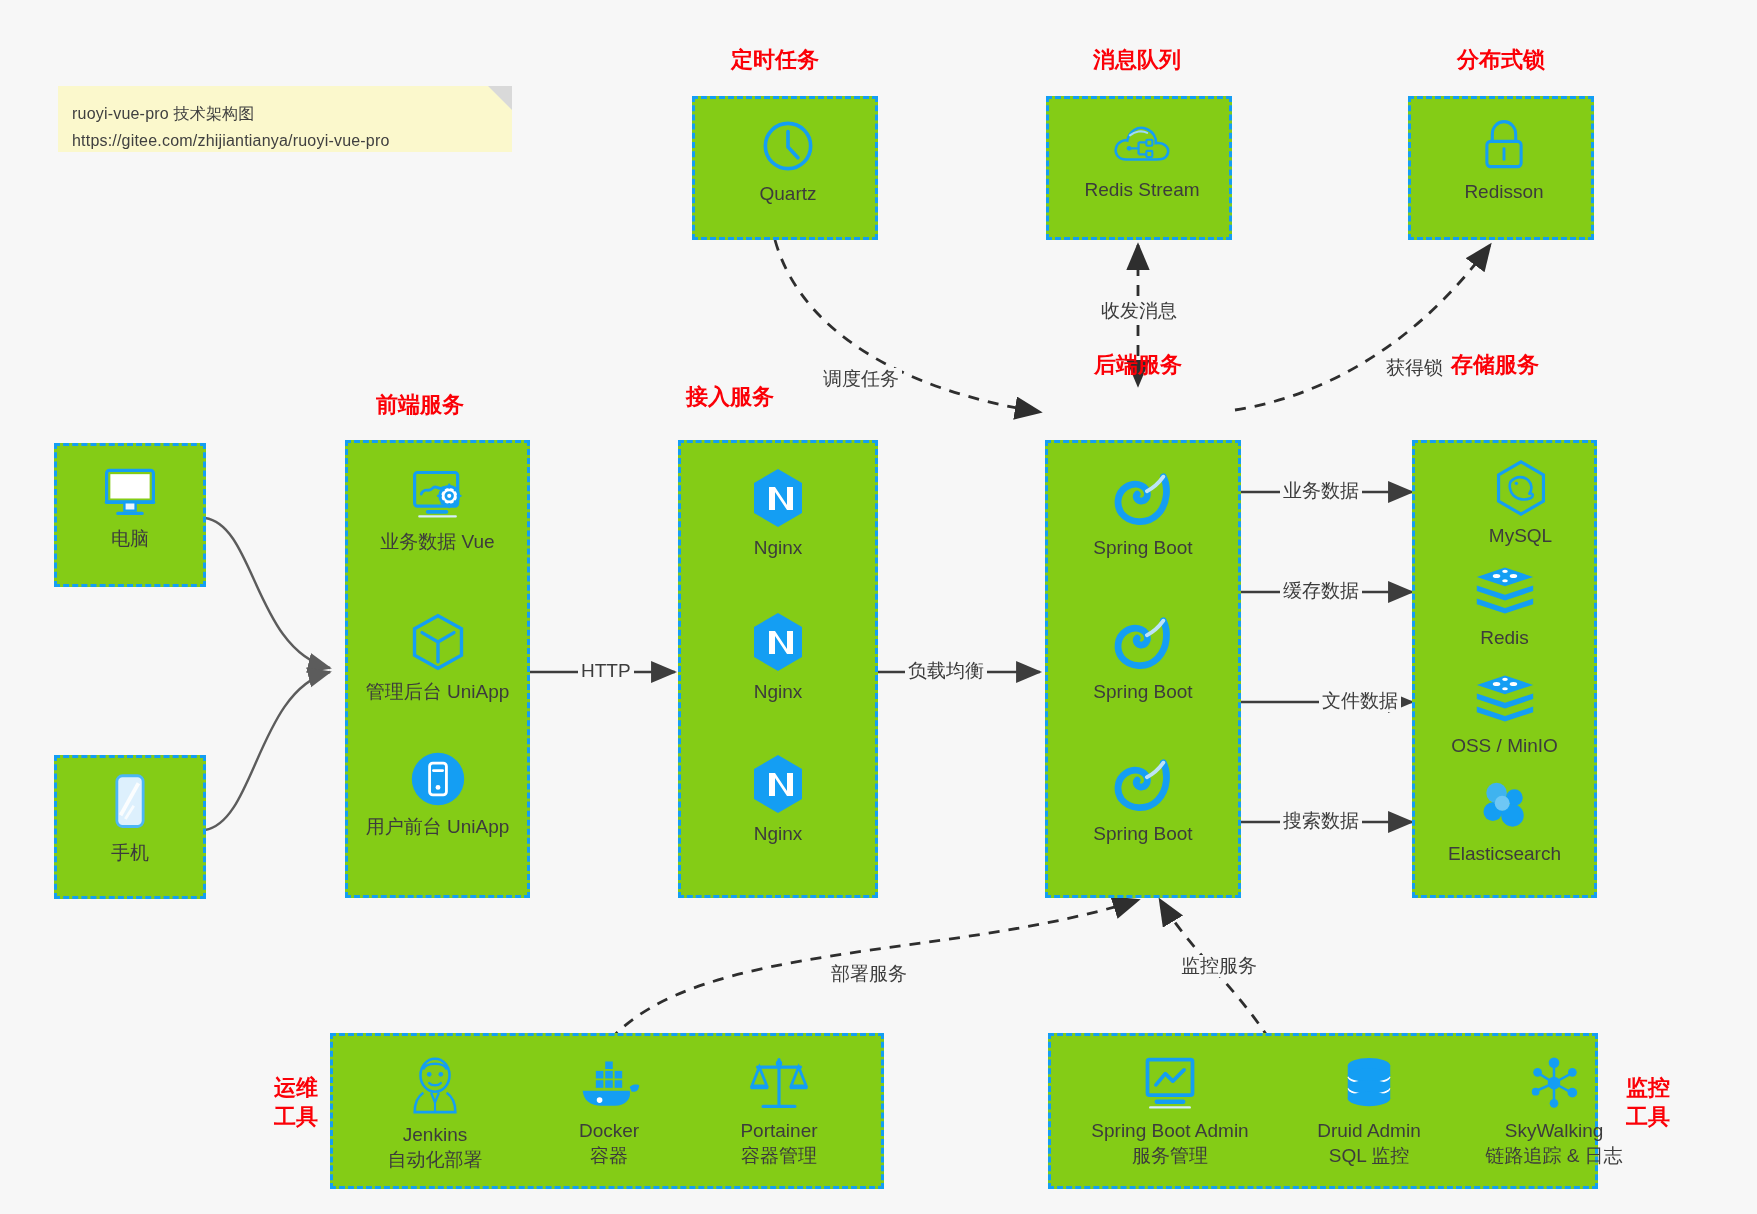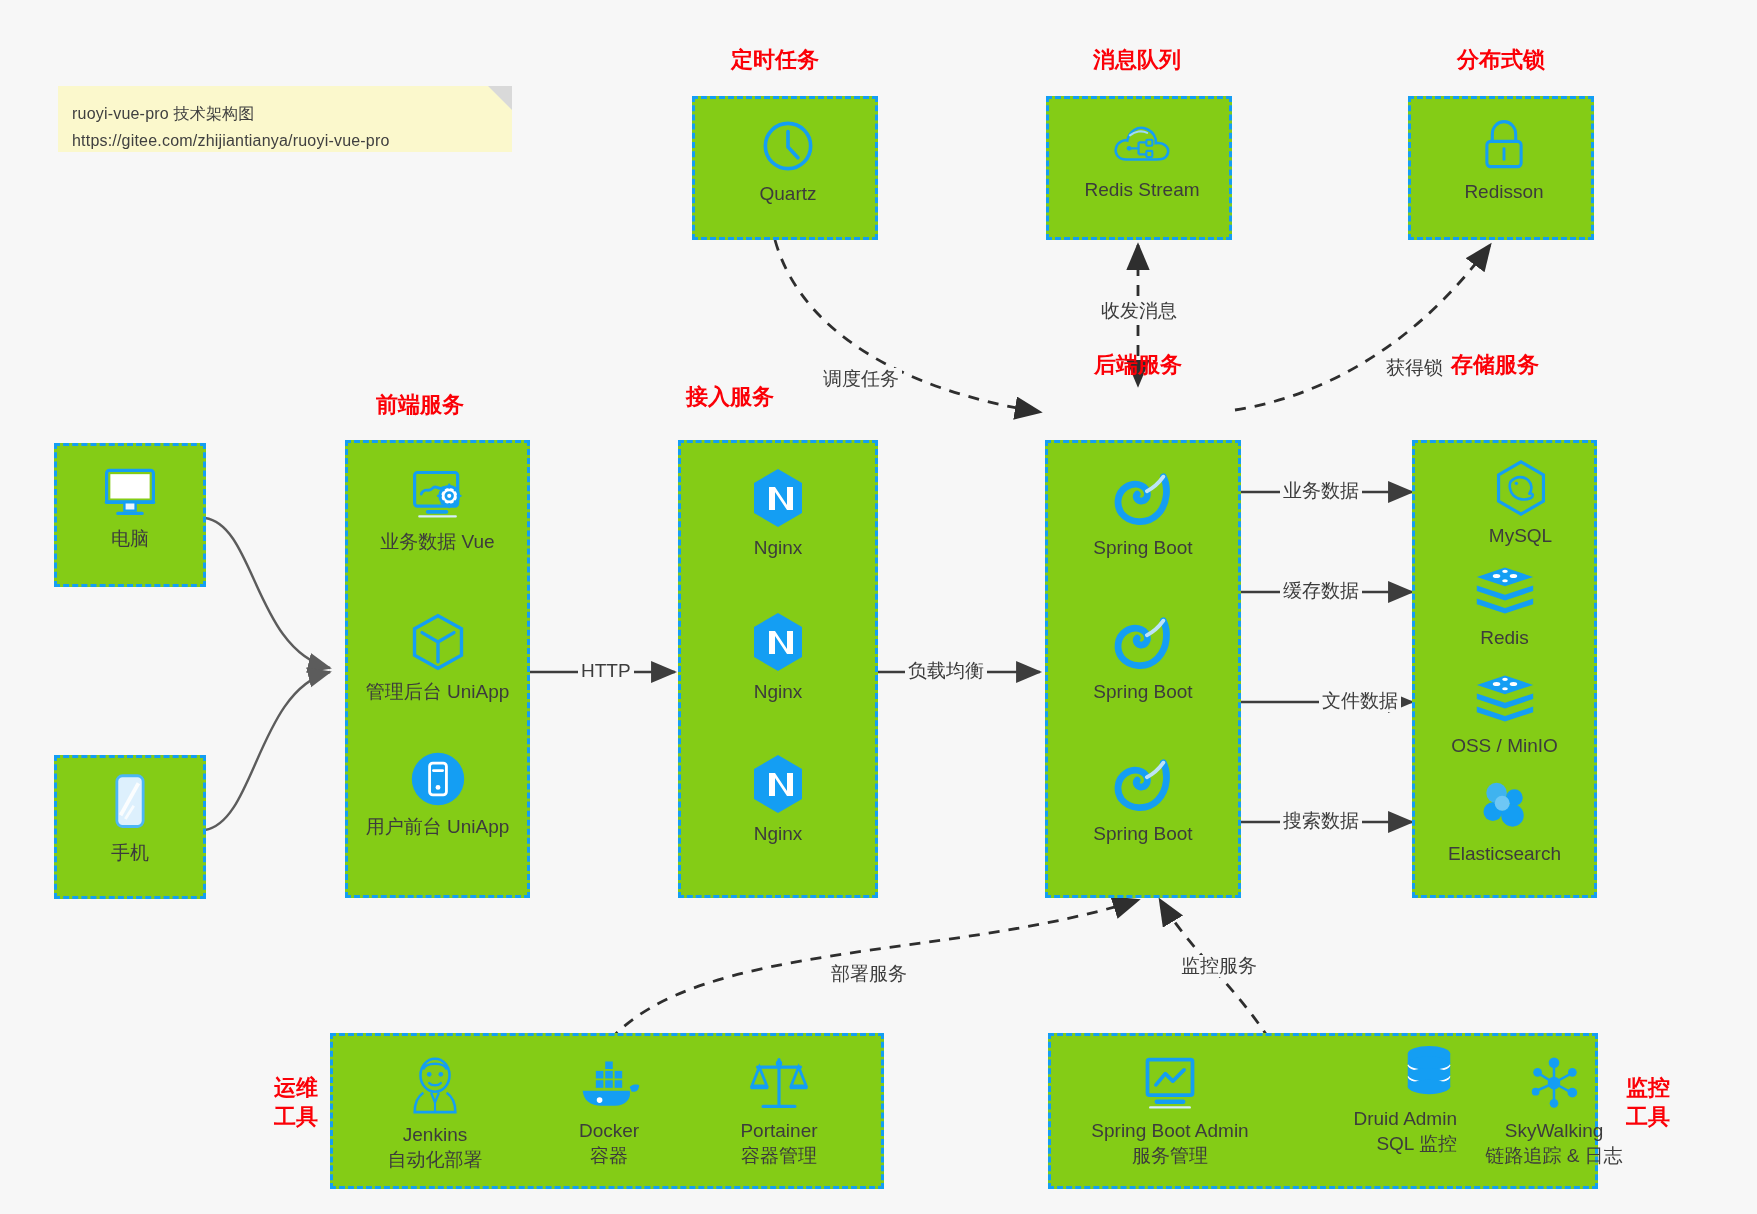--- a/index.html
+++ b/index.html
@@ -362,21 +362,21 @@
     <div class="node" style="left:12px;top:18px;width:214px;">
       <svg class="ico" width="60" height="58" viewBox="0 0 64 60">
         <rect x="8" y="5" width="48" height="38" rx="2" fill="none" stroke="#149ef3" stroke-width="4"></rect>
         <path d="M17 32 L27 20 L35 28 L47 16" fill="none" stroke="#149ef3" stroke-width="4" stroke-linecap="round" stroke-linejoin="round"></path>
         <path d="M18 50 L46 50" stroke="#149ef3" stroke-width="5" stroke-linecap="round"></path>
         <path d="M11 56 L53 56" stroke="#d7eefb" stroke-width="2.6" stroke-linecap="round"></path>
       </svg>
       <div class="cap">Spring Boot Admin</div>
       <div class="cap2">服务管理</div>
     </div>
-    <div class="node" style="left:230px;top:6px;width:176px;align-items:flex-end;">
+    <div class="node" style="left:230px;top:18px;width:176px;">
       <svg class="ico" width="56" height="58" viewBox="0 0 58 60">
         <ellipse cx="29" cy="12" rx="22" ry="8" fill="#149ef3"></ellipse>
         <path d="M7 12 L7 22 C7 26 17 30 29 30 C41 30 51 26 51 22 L51 12" fill="#149ef3"></path>
         <path d="M7 24 L7 34 C7 38 17 42 29 42 C41 42 51 38 51 34 L51 24" fill="#149ef3"></path>
         <path d="M7 36 L7 46 C7 50 17 54 29 54 C41 54 51 50 51 46 L51 36" fill="#149ef3"></path>
         <ellipse cx="29" cy="24" rx="22" ry="7" fill="#ffffff"></ellipse>
         <ellipse cx="29" cy="36" rx="22" ry="7" fill="#ffffff"></ellipse>
         <ellipse cx="29" cy="22" rx="22" ry="7" fill="#149ef3"></ellipse>
         <ellipse cx="29" cy="34" rx="22" ry="7" fill="#149ef3"></ellipse>
         <ellipse cx="29" cy="46" rx="22" ry="7" fill="#149ef3"></ellipse>

